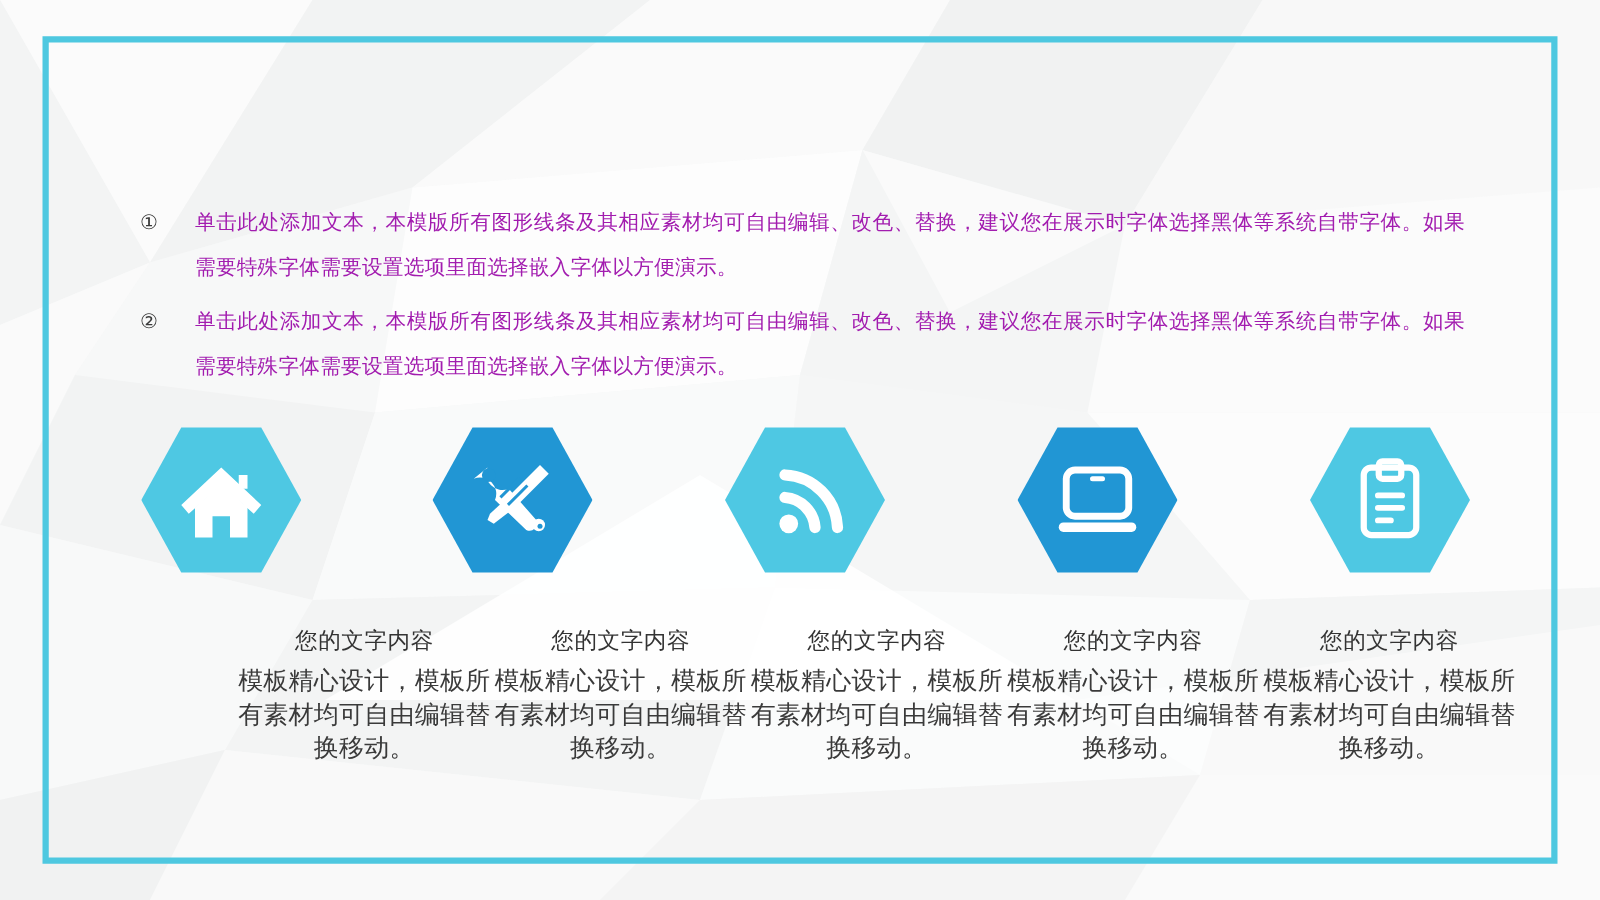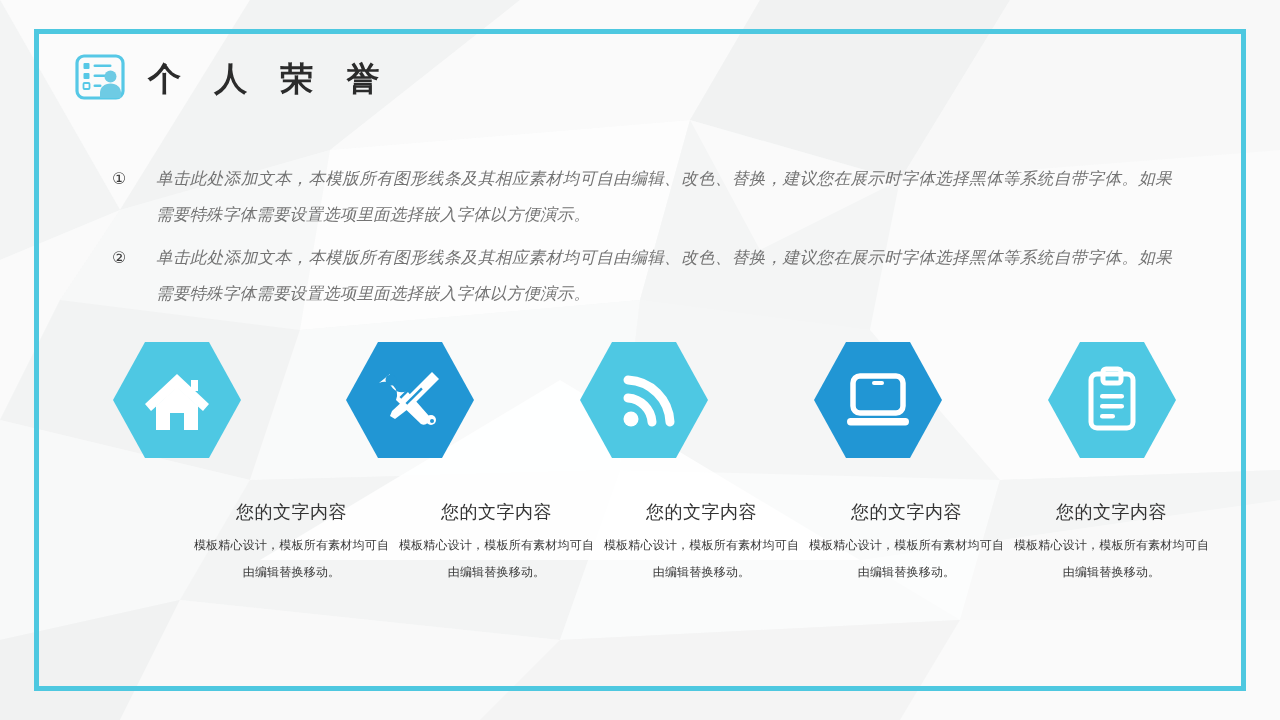--- a/index.html
+++ b/index.html
@@ -39,24 +39,23 @@
   #bullets {
     position:absolute; left:112px; top:160px;
     width:1060px;
   }
   .bullet { display:flex; align-items:flex-start; margin-bottom:7px; }
   .bullet-marker {
     flex:0 0 44px; font-size:16px; color:#3a3a3a;
     line-height:36px; padding-top:1px;
   }
   .bullet-text {
-    flex:1; font-size:16.5px; color:#737373;
+    flex:1; font-size:16.5px; color:#a21caf;
     line-height:36px; text-align:justify;
     letter-spacing:0.2px;
-    font-style:italic;
   }
 
   
   #hex-row {
     position:absolute; left:74px; top:336px;
     width:1140px; display:flex; justify-content:space-between;
   }
   .hex-cell { width:205px; display:flex; flex-direction:column; align-items:center; }
   .hex-wrap { position:relative; width:128px; height:128px; }
   .hex-svg { display:block; width:128px; height:128px; }
@@ -65,21 +64,21 @@
   #captions {
     position:absolute; left:74px; top:498px;
     width:1140px; display:flex; justify-content:flex-end;
   }
   .cap-cell { width:205px; text-align:center; }
   .cap-title {
     font-size:18px; color:#333; line-height:28px;
     margin-bottom:6px; letter-spacing:0.5px;
   }
   .cap-body {
-    font-size:12px; color:#3a3a3a; line-height:27px;
+    font-size:20px; color:#3a3a3a; line-height:27px;
     letter-spacing:0.2px;
   }
 </style>
 </head>
 <body>
 
 <div id="slide">
 
   <svg id="bg-poly" viewBox="0 0 1280 720" preserveAspectRatio="none">
     <rect x="0" y="0" width="1280" height="720" fill="#f6f7f7"></rect>
@@ -107,36 +106,20 @@
     <polygon points="560,640 960,620 900,720 480,720" fill="#f4f4f4"></polygon>
     <polygon points="960,620 1280,620 1280,720 900,720" fill="#fafafa"></polygon>
 
     <polygon points="560,380 860,560 260,560" fill="#ffffff" opacity="0.85"></polygon>
     <polygon points="860,560 1280,500 1280,620 960,620" fill="#ffffff" opacity="0.45"></polygon>
     <polygon points="690,120 900,180 760,250" fill="#ffffff" opacity="0.5"></polygon>
   </svg>
 
   <div id="frame"></div>
 
-  <div id="header">
-    <svg id="title-icon" class="icon" viewBox="0 0 52 52">
-      <rect x="3" y="4" width="46" height="42" rx="7" ry="7" fill="none" stroke="#56c8e6" stroke-width="3.2"></rect>
-      <rect x="9.5" y="11" width="6" height="6" rx="1" fill="#56c8e6"></rect>
-      <rect x="9.5" y="21" width="6" height="6" rx="1" fill="#56c8e6"></rect>
-      <rect x="9.5" y="31" width="6" height="6" rx="1" fill="none" stroke="#56c8e6" stroke-width="1.8"></rect>
-      <rect x="19.5" y="12.5" width="18" height="2.6" rx="1.3" fill="#56c8e6"></rect>
-      <rect x="19.5" y="22.5" width="13" height="2.6" rx="1.3" fill="#56c8e6"></rect>
-      <rect x="19.5" y="32.5" width="8" height="2.6" rx="1.3" fill="#56c8e6"></rect>
-      <g fill="#6ecbe4">
-        <circle cx="36.5" cy="24.5" r="6"></circle>
-        <path d="M36.5 31.5c-6.2 0-10.5 4.0-10.5 9.3v5.2h21v-5.2c0-5.3-4.3-9.3-10.5-9.3z"></path>
-      </g>
-    </svg>
-    <div id="page-title">个 人 荣 誉</div>
-  </div>
 
   <div id="bullets">
     <div class="bullet">
       <div class="bullet-marker">①</div>
       <div class="bullet-text">单击此处添加文本，本模版所有图形线条及其相应素材均可自由编辑、改色、替换，建议您在展示时字体选择黑体等系统自带字体。如果需要特殊字体需要设置选项里面选择嵌入字体以方便演示。</div>
     </div>
     <div class="bullet">
       <div class="bullet-marker">②</div>
       <div class="bullet-text">单击此处添加文本，本模版所有图形线条及其相应素材均可自由编辑、改色、替换，建议您在展示时字体选择黑体等系统自带字体。如果需要特殊字体需要设置选项里面选择嵌入字体以方便演示。</div>
     </div>

